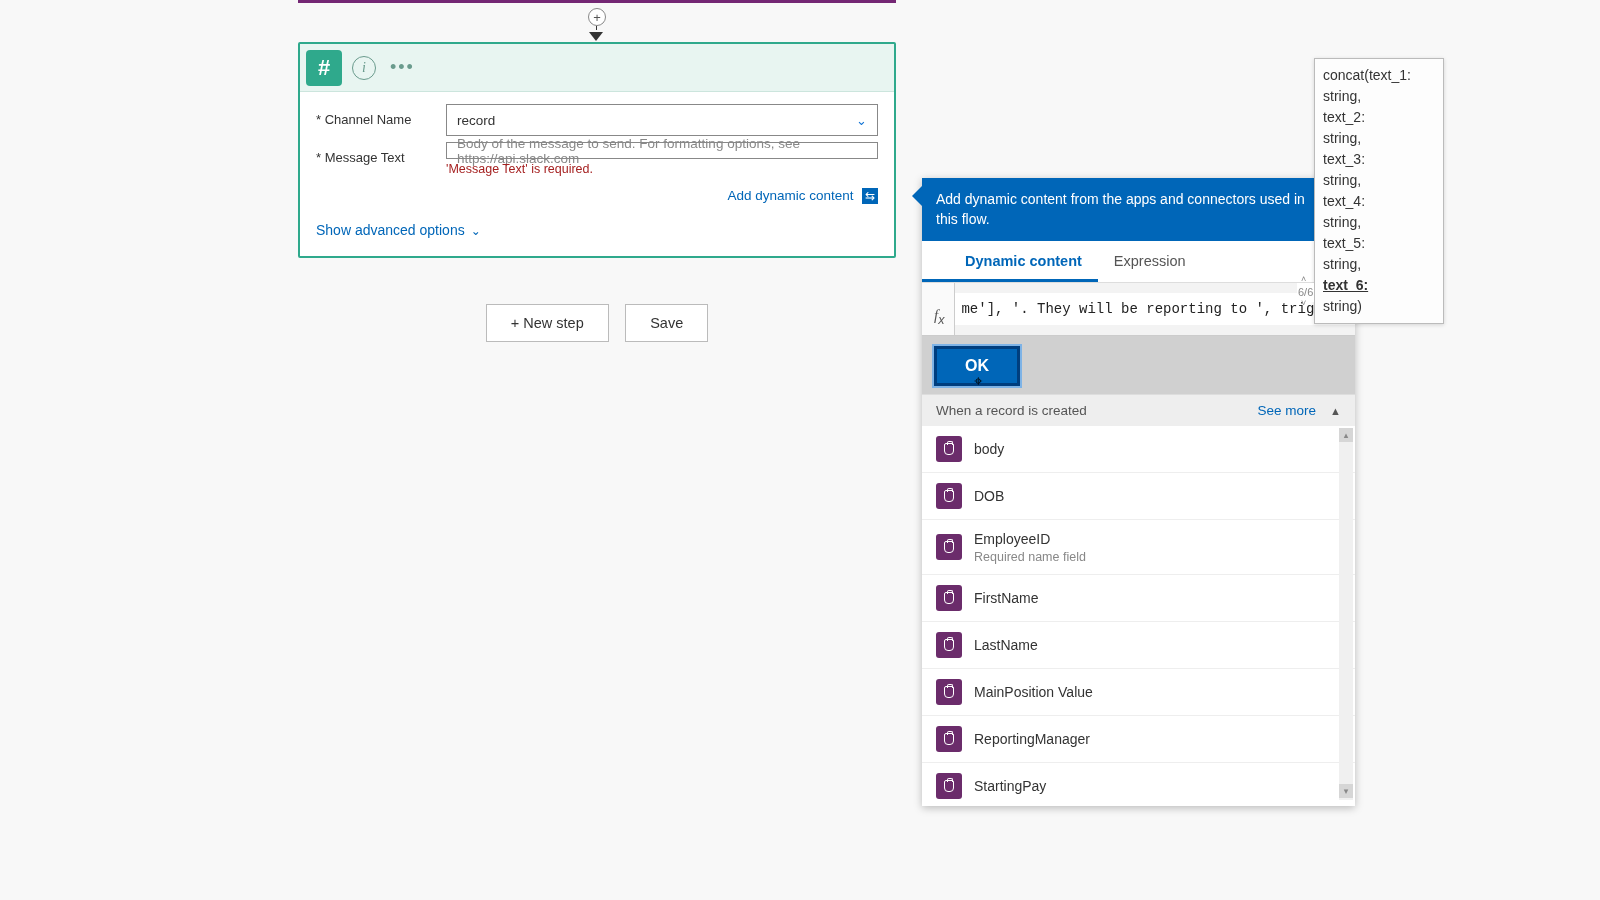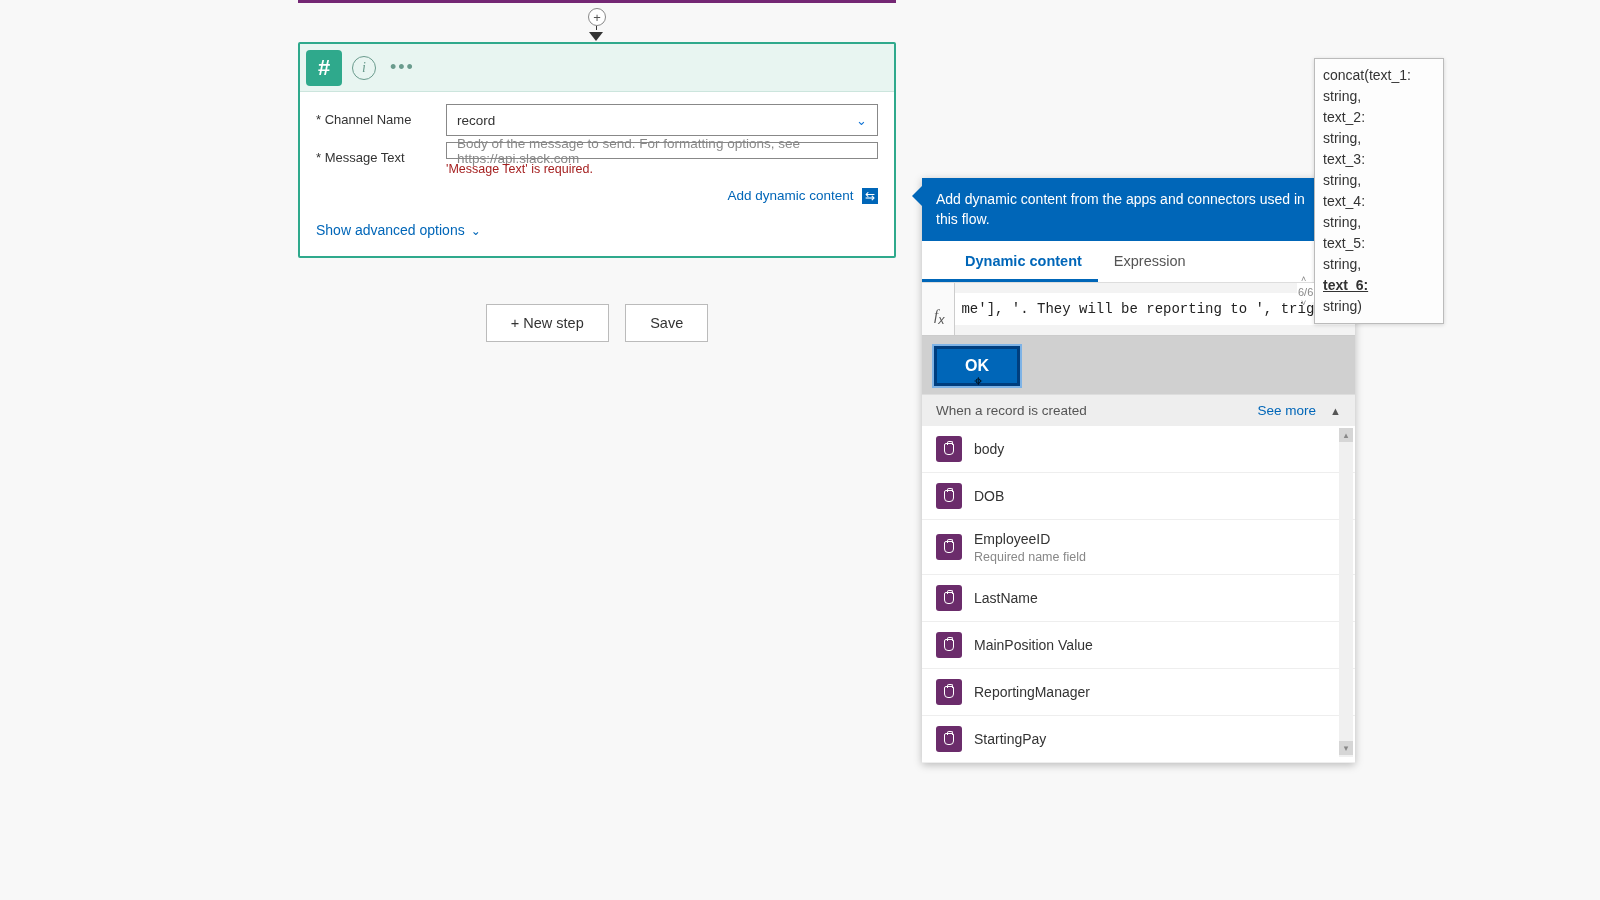--- a/index.html
+++ b/index.html
@@ -166,20 +166,26 @@
     <div class="dc-item">
       <div class="dc-ico">
           <div class="dc-ico-inner"></div>
         </div>
       <div><span class="dc-item-text">EmployeeID</span><span class="dc-item-sub">Required name field</span></div>
     </div>
     <div class="dc-item">
       <div class="dc-ico">
           <div class="dc-ico-inner"></div>
         </div>
+      <div><span class="dc-item-text">FirstName</span></div>
+    </div>
+    <div class="dc-item">
+      <div class="dc-ico">
+          <div class="dc-ico-inner"></div>
+        </div>
       <div><span class="dc-item-text">LastName</span></div>
     </div>
     <div class="dc-item">
       <div class="dc-ico">
           <div class="dc-ico-inner"></div>
         </div>
       <div><span class="dc-item-text">MainPosition Value</span></div>
     </div>
     <div class="dc-item">
       <div class="dc-ico">

